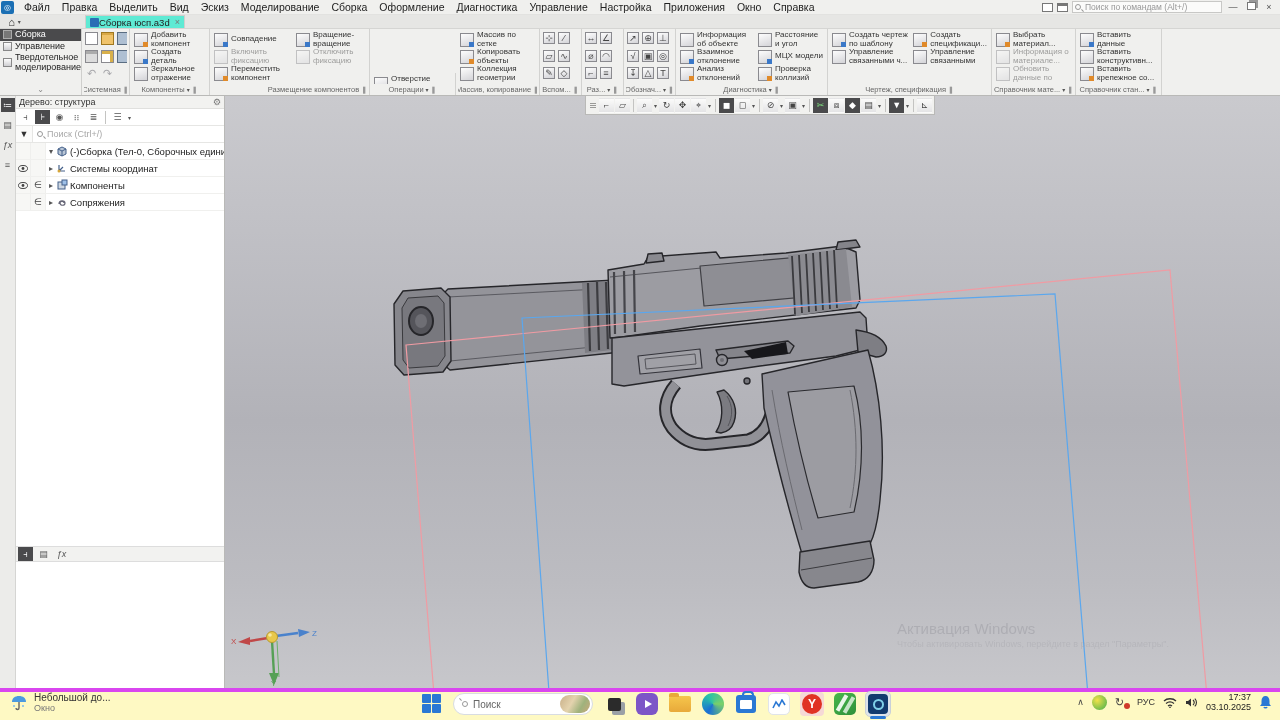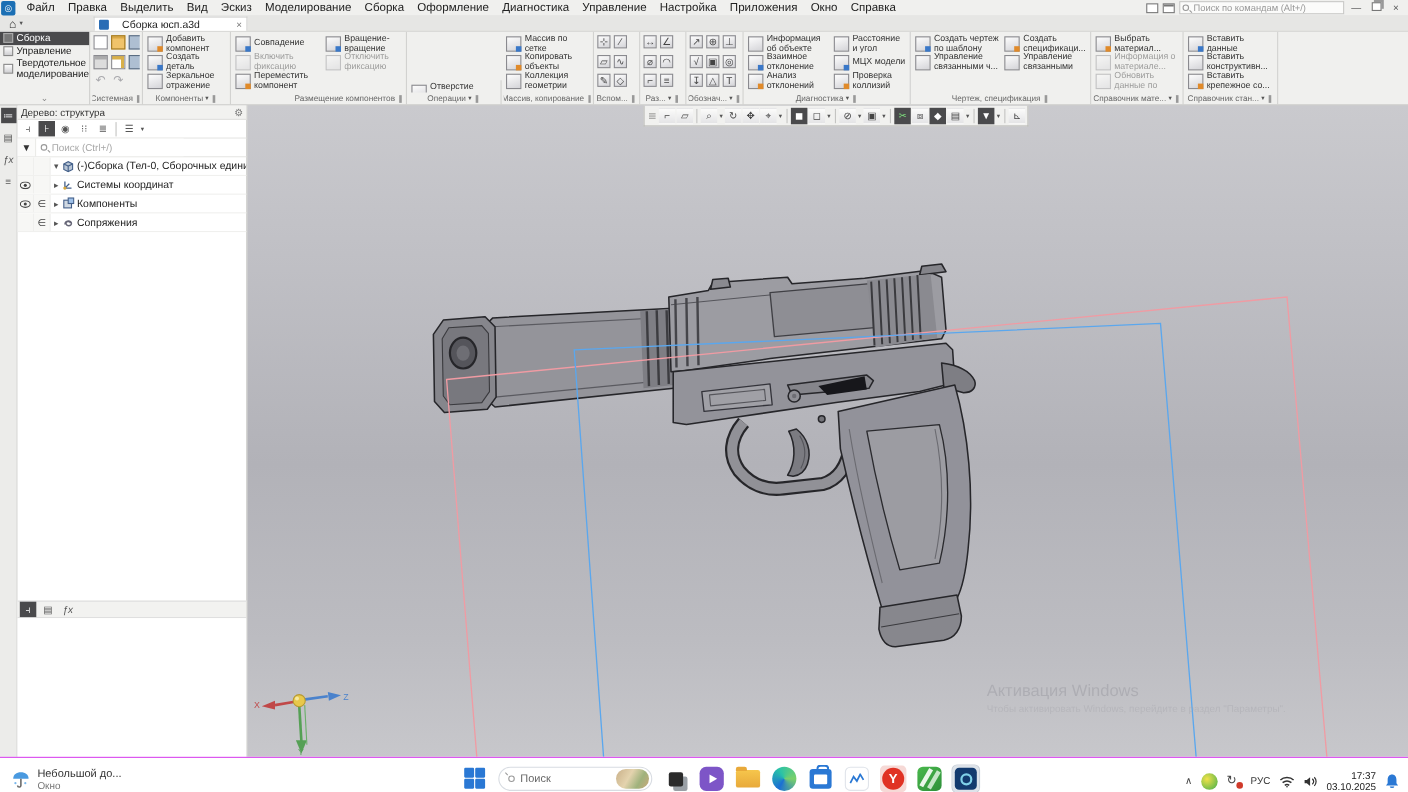--- a/index.html
+++ b/index.html
@@ -12,21 +12,21 @@
   .mb-right{margin-left:auto;display:flex;align-items:center;gap:4px;padding-right:4px;}
   .wctl{font-size:9px;color:#555;width:14px;text-align:center;}
   .cmdsearch{width:150px;height:12px;border:1px solid #c8c8c6;background:#fbfbfa;font-size:8.5px;color:#999;padding:0 3px 0 12px;position:relative;}
   .mglass{position:absolute;left:2px;top:2px;width:6px;height:6px;border:1px solid #999;border-radius:50%;}
   .mglass::after{content:"";position:absolute;left:5px;top:5px;width:3px;height:1px;background:#999;transform:rotate(45deg);}
   .miniwin{width:11px;height:9px;border:1px solid #777;background:#fff;}
   .miniwin.b{box-shadow:inset 0 2px 0 #777;}
   
   .tabrow{height:14px;background:#e6e6e4;display:flex;align-items:stretch;border-bottom:1px solid #d5d5d3;}
   .homebtn{width:30px;display:flex;align-items:center;justify-content:center;gap:2px;font-size:10px;color:#3a3a3a;}
-  .doctab{width:140px;background:#ffffff;border:1px solid #cfcfcd;border-bottom:none;display:flex;align-items:center;gap:12px;padding:0 4px;font-size:9.5px;margin-left:55px;}
+  .doctab{width:100px;background:#5eead4;border:1px solid #cfcfcd;border-bottom:none;display:flex;align-items:center;gap:0;padding:0 4px;font-size:9.5px;margin-left:55px;}
   .docico{width:9px;height:9px;background:#2a6db5;border-radius:1px;flex:none;}
   .doctab .x{margin-left:auto;color:#777;font-size:9px;}
   
   .ribbon{height:67px;background:#f0f0ee;display:flex;border-bottom:1px solid #b9b9b7;}
   .rtabs{width:82px;border-right:1px solid #cfcfcd;display:flex;flex-direction:column;font-size:9px;position:relative;}
   .rtab{display:flex;align-items:center;gap:3px;padding:1px 3px;line-height:9.5px;}
   .rtab .sq{width:9px;height:9px;border:1px solid #888;background:linear-gradient(#fdfdfd,#cfcfd2);flex:none;}
   .rtab.active{background:#4a4a4c;color:#fff;}
   .rtab.active .sq{background:#777;border-color:#aaa;}
   .rchev{position:absolute;bottom:0;left:0;right:0;text-align:center;font-size:8px;color:#888;line-height:10px;}
@@ -84,21 +84,21 @@
   .vic.selg{background:#4a4a4c;color:#7ee07e;}
   .vsep{width:1px;height:13px;background:#c4c4c2;margin:0 2px;}
   .vcar{font-size:6px;color:#555;margin:0 1px;}
   .grip{display:inline-flex;flex-direction:column;gap:1px;margin:0 2px;}
   .grip i{width:6px;height:1px;background:#9a9a98;}
   .wmark{position:absolute;left:672px;top:524px;z-index:4;pointer-events:none;}
   .wm1{font-size:15px;color:#9e9ea5;opacity:.55;}
   .wm2{font-size:9px;color:#9e9ea5;opacity:.35;margin-top:2px;}
   svg.scene{position:absolute;inset:0;z-index:2;}
   
-  .taskbar{height:32px;background:#ffffff;border-top:1px solid #d946ef;display:flex;align-items:flex-end;position:relative;font-size:10px;}
+  .taskbar{height:32px;background:#fef9c3;border-top:4px solid #d946ef;display:flex;align-items:flex-start;position:relative;font-size:10px;}
   .weather{display:flex;align-items:center;gap:6px;padding:0 10px;}
   .wlines{line-height:11px;}
   .wl1{color:#333;font-size:10px;}
   .wl2{color:#777;font-size:9px;}
   .tcenter{position:absolute;left:420px;display:flex;align-items:center;gap:9px;}
   .winlogo{width:20px;height:20px;display:grid;grid-template-columns:9px 9px;grid-template-rows:9px 9px;gap:1px;}
   .winlogo i{background:#2a78d4;border-radius:1px;}
   .tsearch{width:140px;height:22px;background:#fff;border:1px solid #d8dce2;border-radius:11px;display:flex;align-items:center;padding:0 2px 0 8px;position:relative;}
   .tsearch .mglass{position:static;margin-right:5px;}
   .tsearch input{border:none;outline:none;flex:1;font-size:10px;color:#444;min-width:0;}

